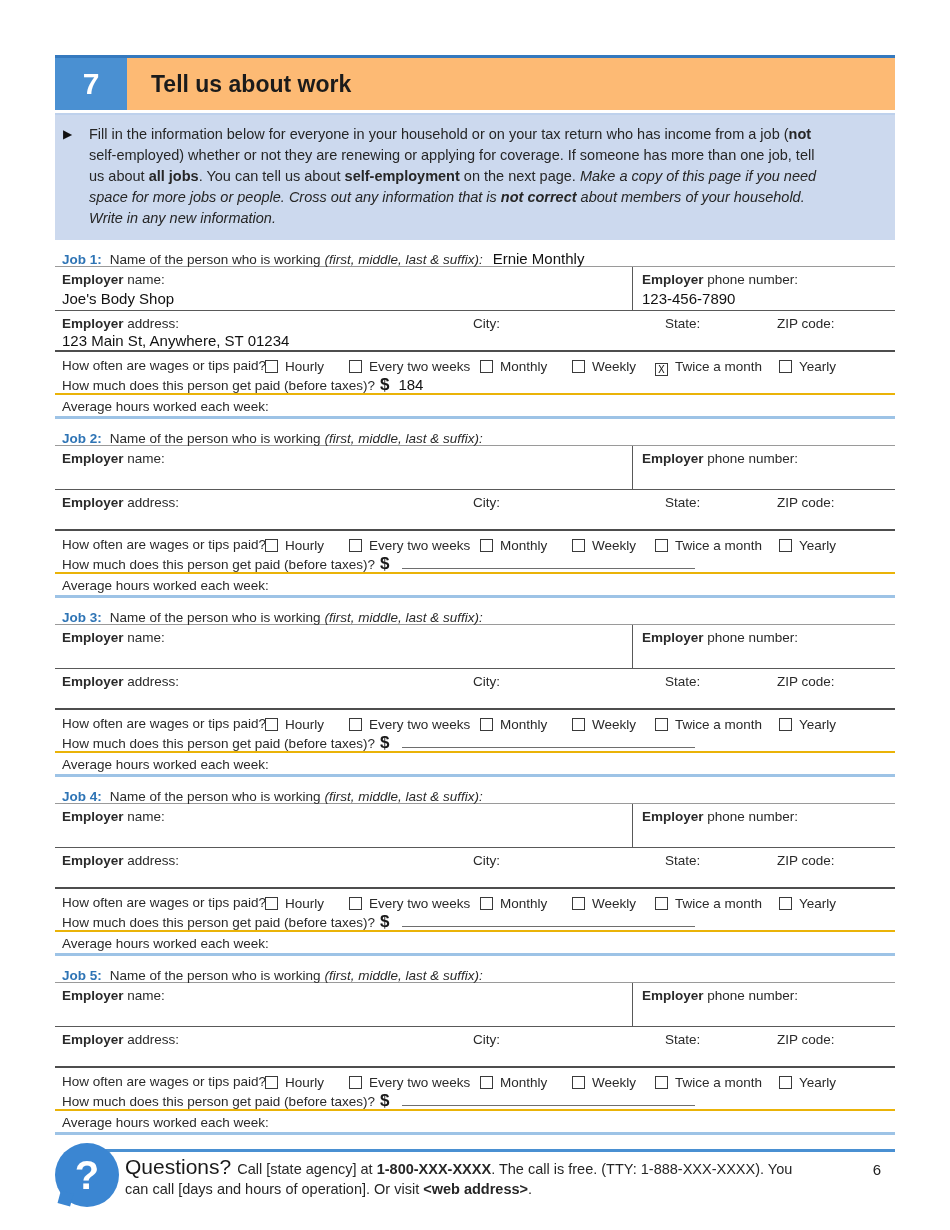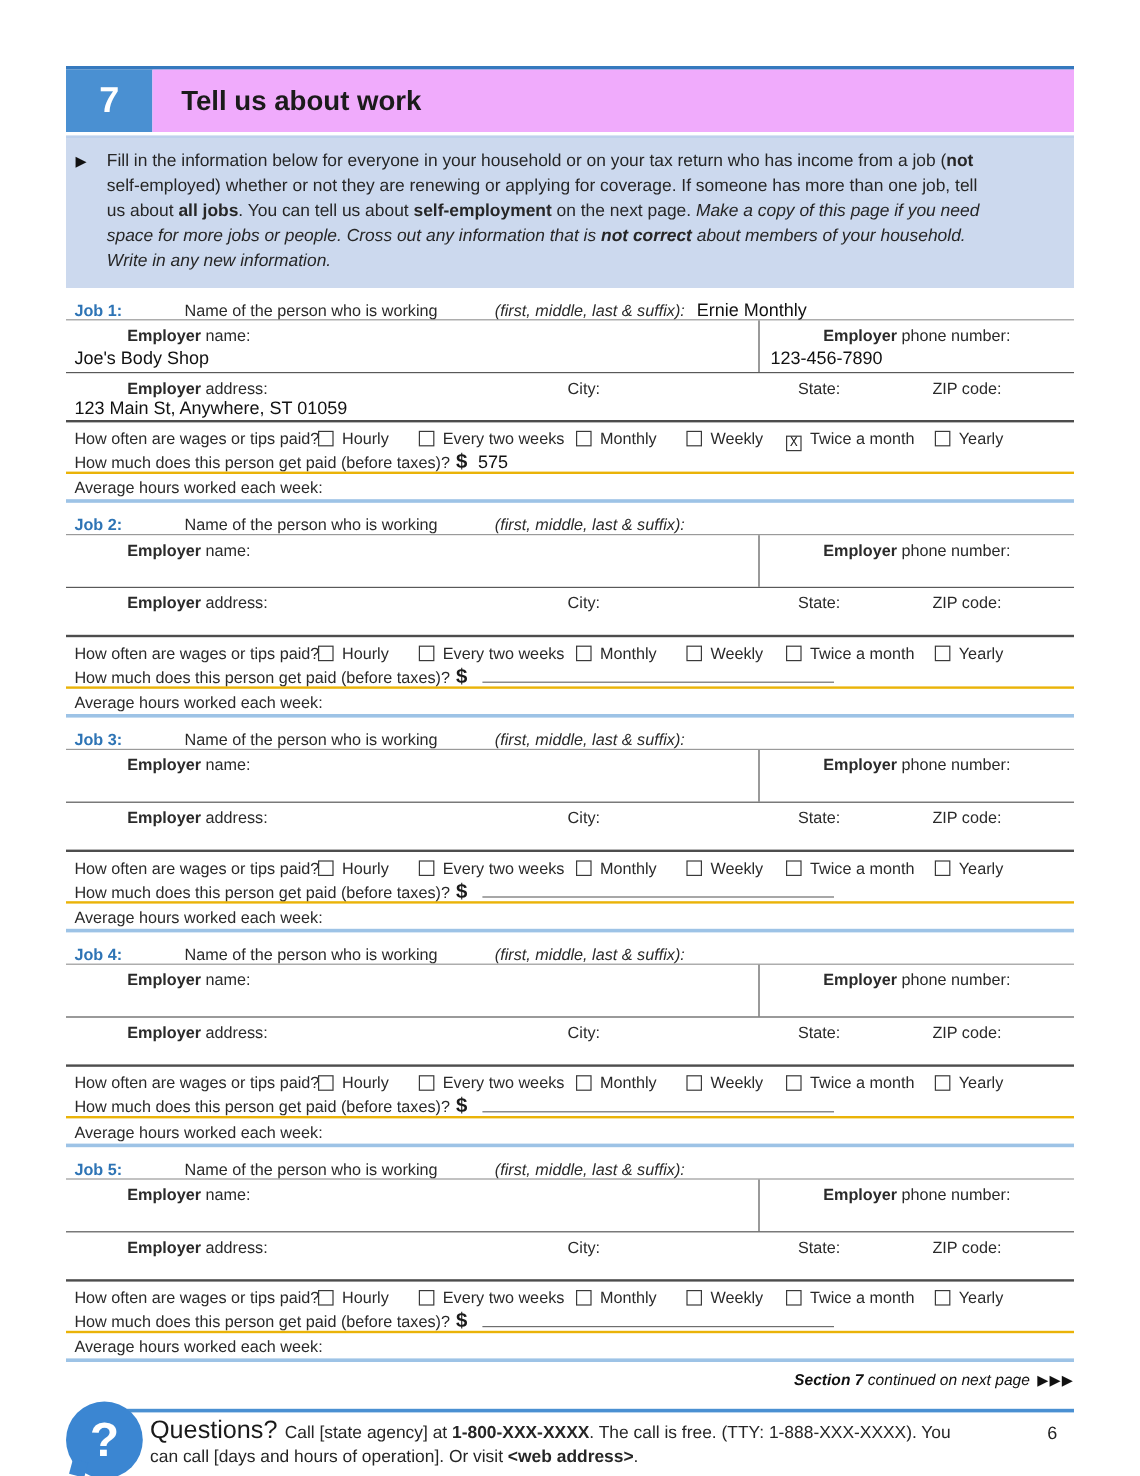--- a/index.html
+++ b/index.html
@@ -12,21 +12,21 @@
 
   
   .top-rule { height:3px; background:#3579be; }
   .header-row { display:flex; height:52px; }
   .section-num-box {
     width:72px; background:#4a90d2; color:#fff;
     font-size:30px; font-weight:bold;
     display:flex; align-items:center; justify-content:center;
   }
   .section-title {
-    flex:1; background:#f0abfc; display:flex; align-items:center;
+    flex:1; background:#fdba74; display:flex; align-items:center;
     padding-left:24px; font-size:23px; font-weight:bold; color:#1b1b1b;
   }
   .intro-box {
     margin-top:3px; background:#ccd9ee; border-top:2px solid #bed1ec;
     padding:9px 14px 11px 8px; display:flex;
   }
   .intro-bullet { width:26px; font-size:12px; color:#111; padding-top:3px; }
   .intro-text { width:742px; font-size:14.5px; line-height:21px; color:#262626; }
 
   
@@ -36,21 +36,21 @@
     height:21px; border-bottom:1px solid #9a9a9a;
     padding:4px 0 0 7px; font-size:13.5px; color:#333; white-space:nowrap;
   }
   .job-num { color:#2e74b5; font-weight:bold; margin-right:8px;text-align:center; }
   .paren-italic { font-style:italic; }
   .person-name { font-size:15px; color:#111; margin-left:10px; }
 
   .row1 { display:flex; height:44px; border-bottom:1px solid #595959; }
   .row1 .cell-left  { width:578px; border-right:1px solid #595959; padding:5px 0 0 7px; }
   .row1 .cell-right { flex:1; padding:5px 0 0 9px; }
-  .field-label { font-size:13.5px; color:#2a2a2a;margin-left:44px; }
+  .field-label { font-size:13.5px; color:#2a2a2a; }
   .bold { font-weight:bold; }
   .field-value { font-size:15px; color:#111; margin-top:3px; min-height:17px; }
 
   .row2 { position:relative; height:41px; border-bottom:2px solid #4d4d4d; }
   .row2 .lbl { position:absolute; top:5px; font-size:13.5px; color:#2a2a2a; }
   .lbl-address { left:7px; }
   .lbl-city    { left:418px;text-align:center; }
   .lbl-state   { left:610px; }
   .lbl-zip     { left:722px; }
   .row2 .address-value { position:absolute; left:7px; top:21px; font-size:15px; color:#111; min-width:350px; min-height:16px; }
@@ -135,30 +135,30 @@
           <div class="field-label"><span class="bold">Employer</span><span> phone number:</span></div>
           <div class="field-value">123-456-7890</div>
         </div>
       </div>
 
       <div class="row2">
         <span class="lbl lbl-address field-label"><span class="bold">Employer</span><span> address:</span></span>
         <span class="lbl lbl-city">City:</span>
         <span class="lbl lbl-state">State:</span>
         <span class="lbl lbl-zip">ZIP code:</span>
-        <span class="address-value">123 Main St, Anywhere, ST 01059</span>
+        <span class="address-value">123 Main St, Anywhere, ST 01234</span>
       </div>
 
       <div class="row3">
         <div class="freq-line">
           <span class="freq-question">How often are wages or tips paid?</span>
           <span><span class="freq-option opt-0"><span class="checkbox"></span><span class="freq-label">Hourly</span></span><span class="freq-option opt-1"><span class="checkbox"></span><span class="freq-label">Every two weeks</span></span><span class="freq-option opt-2"><span class="checkbox"></span><span class="freq-label">Monthly</span></span><span class="freq-option opt-3"><span class="checkbox"></span><span class="freq-label">Weekly</span></span><span class="freq-option opt-4"><span class="checkbox">X</span><span class="freq-label">Twice a month</span></span><span class="freq-option opt-5"><span class="checkbox"></span><span class="freq-label">Yearly</span></span></span>
         </div>
         <div class="pay-line">
-          <span>How much does this person get paid (before taxes)?</span><span class="dollar">$</span><span class="pay-value">575</span>
+          <span>How much does this person get paid (before taxes)?</span><span class="dollar">$</span><span class="pay-value">184</span>
         </div>
       </div>
 
       <div class="row4">
         <span>Average hours worked each week:</span>
         <span></span>
       </div>
     </div>
 
     <div class="job-block">
@@ -319,23 +319,20 @@
         </div>
       </div>
 
       <div class="row4">
         <span>Average hours worked each week:</span>
         <span></span>
       </div>
     </div>
   </div>
 
-  <div class="continued-line">
-    <span class="continued-bold">Section 7</span><span> continued on next page</span><span class="continued-arrows">▶▶▶</span>
-  </div>
 
   <div class="page-footer">
     <div class="footer-rule"></div>
     <div class="help-icon">
       <div class="help-circle">
           <span>?</span>
         </div>
     </div>
     <div class="footer-text">
       <span class="questions-title">Questions?</span><span><span>Call [state agency] at </span><span style="font-weight: bold;">1-800-XXX-XXXX</span><span>. The call is free. (TTY: 1-888-XXX-XXXX). You can call [days and hours of operation]. Or visit </span><span style="font-weight: bold;">&lt;web address&gt;</span><span>.</span></span>

